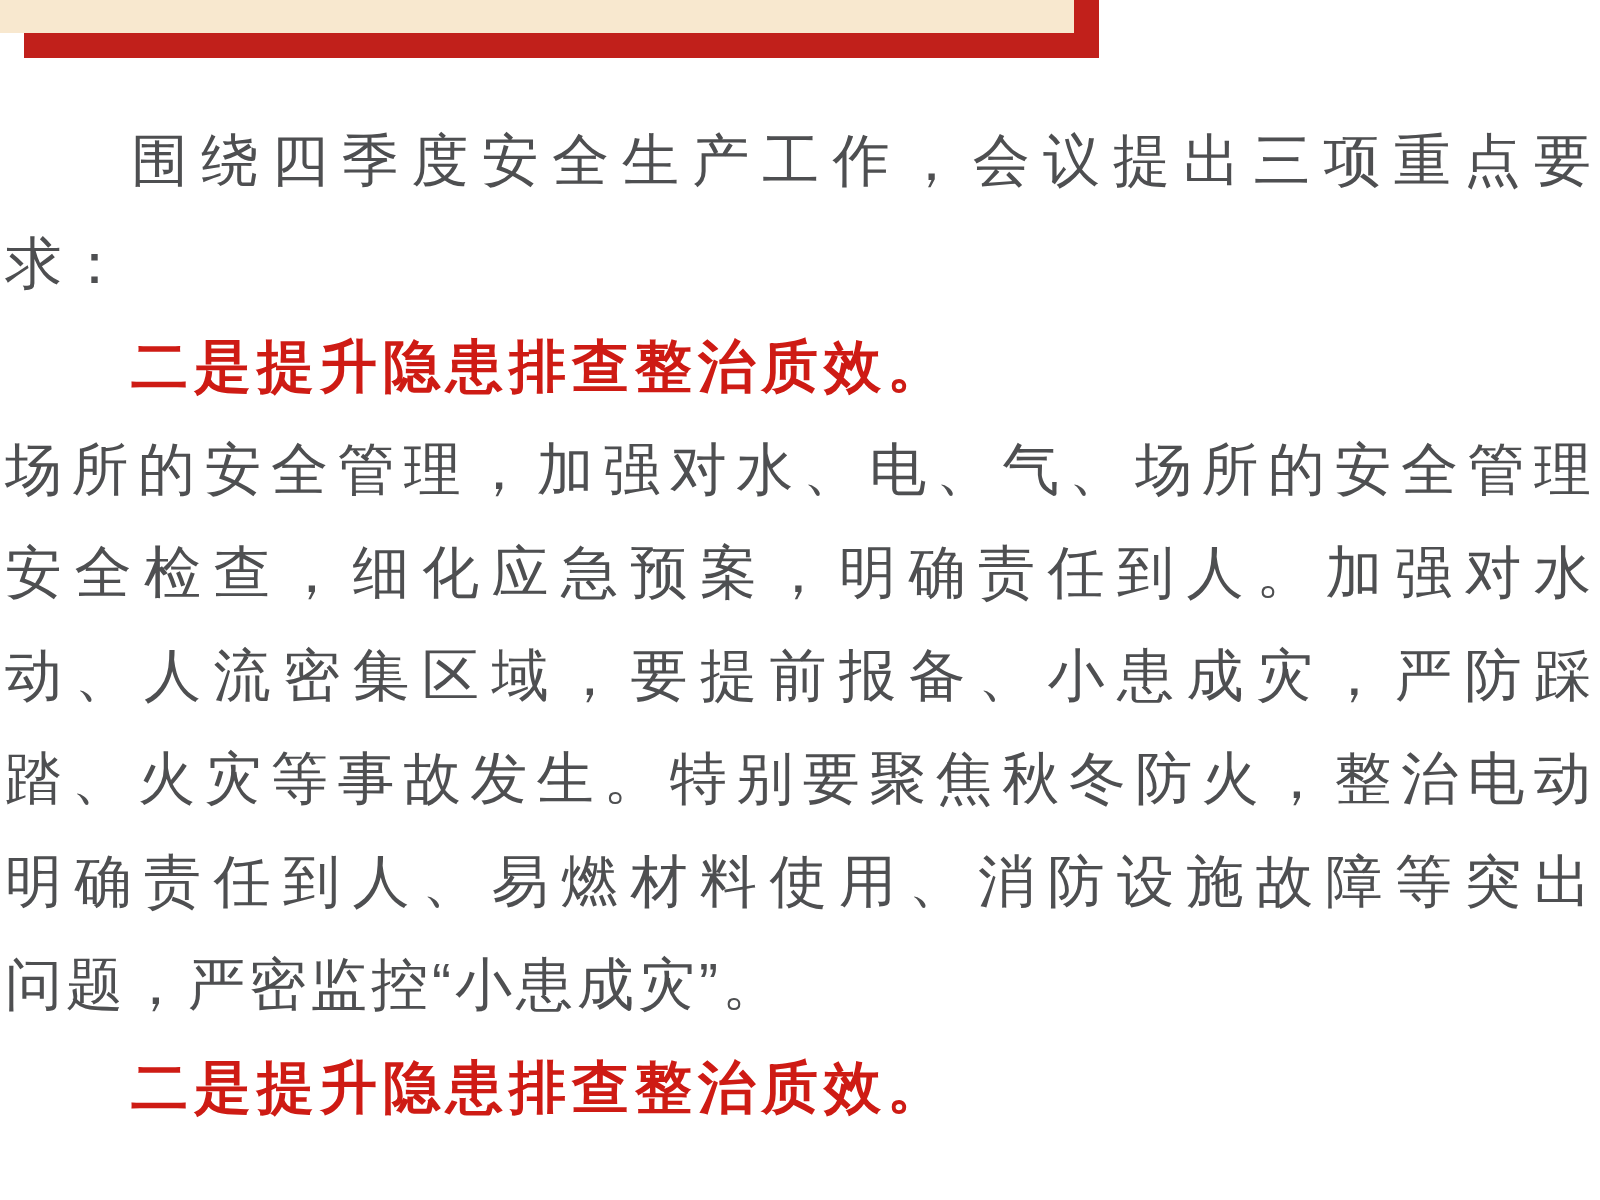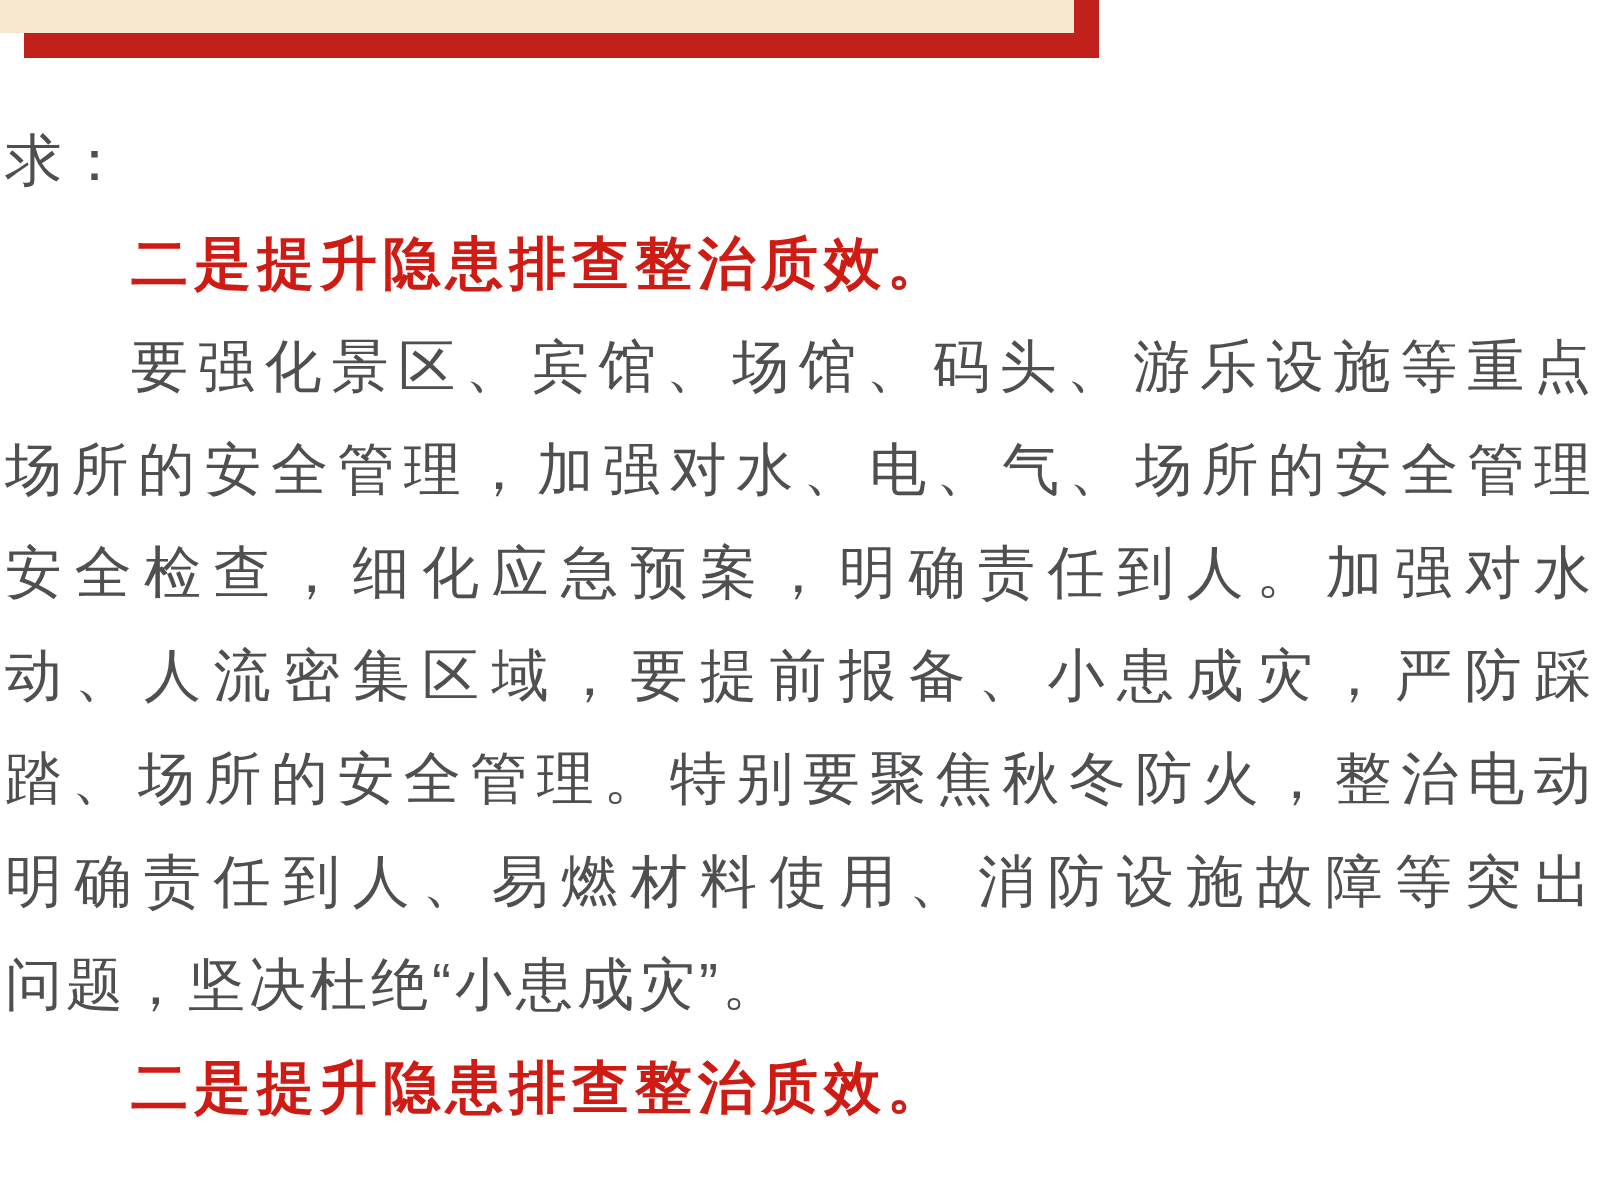--- a/index.html
+++ b/index.html
@@ -72,34 +72,34 @@
 </style>
 </head>
 <body>
 
 <div class="deco-red"></div>
 <div class="deco-cream"></div>
 
 <div class="article">
 
   <div>
+    <div class="line ind jl">围绕四季度安全生产工作，会议提出三项重点要</div>
     <div class="line">求：</div>
   </div>
 
   <div>
     <div class="line ind heading">二是提升隐患排查整治质效。</div>
   </div>
 
   <div>
-    <div class="line ind jl">要强化景区、宾馆、场馆、码头、游乐设施等重点</div>
     <div class="line jl">场所的安全管理，加强对水、电、气、场所的安全管理</div>
     <div class="line jl">安全检查，细化应急预案，明确责任到人。加强对水</div>
     <div class="line jl">动、人流密集区域，要提前报备、小患成灾，严防踩</div>
-    <div class="line jl">踏、场所的安全管理。特别要聚焦秋冬防火，整治电动</div>
+    <div class="line jl">踏、火灾等事故发生。特别要聚焦秋冬防火，整治电动</div>
     <div class="line jl">明确责任到人、易燃材料使用、消防设施故障等突出</div>
-    <div class="line">问题，坚决杜绝“小患成灾”。</div>
+    <div class="line">问题，严密监控“小患成灾”。</div>
   </div>
 
   <div>
     <div class="line ind heading">二是提升隐患排查整治质效。</div>
   </div>
 
 </div>
 
 </body></html>

